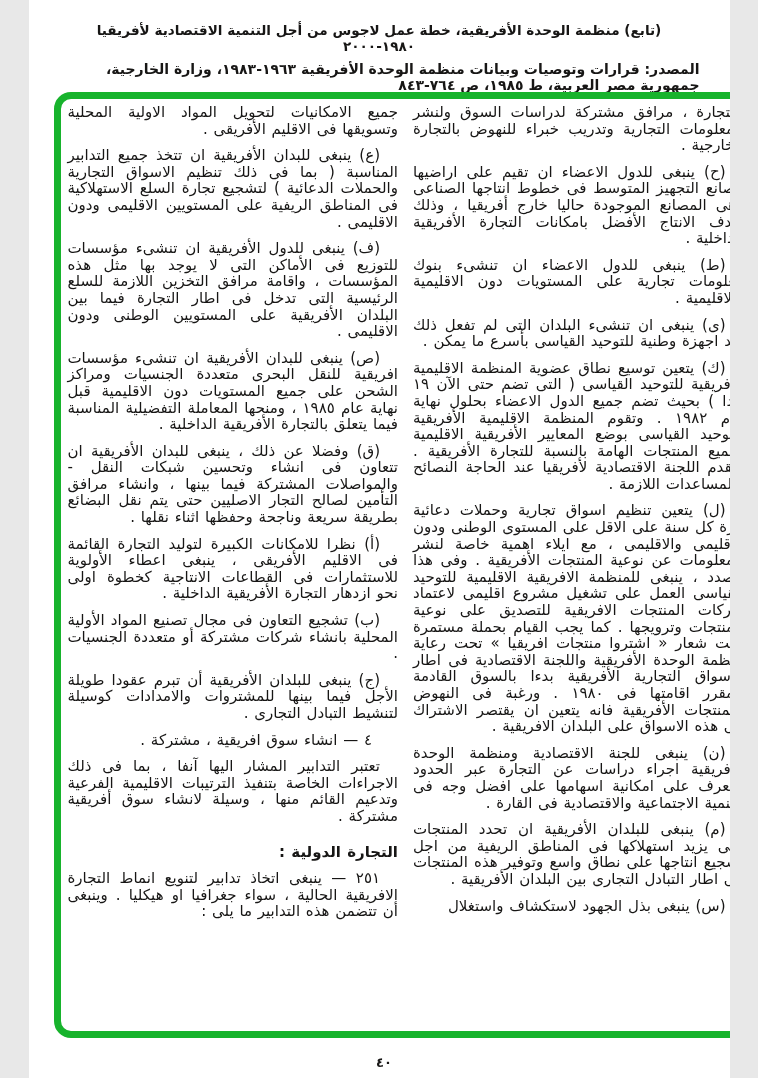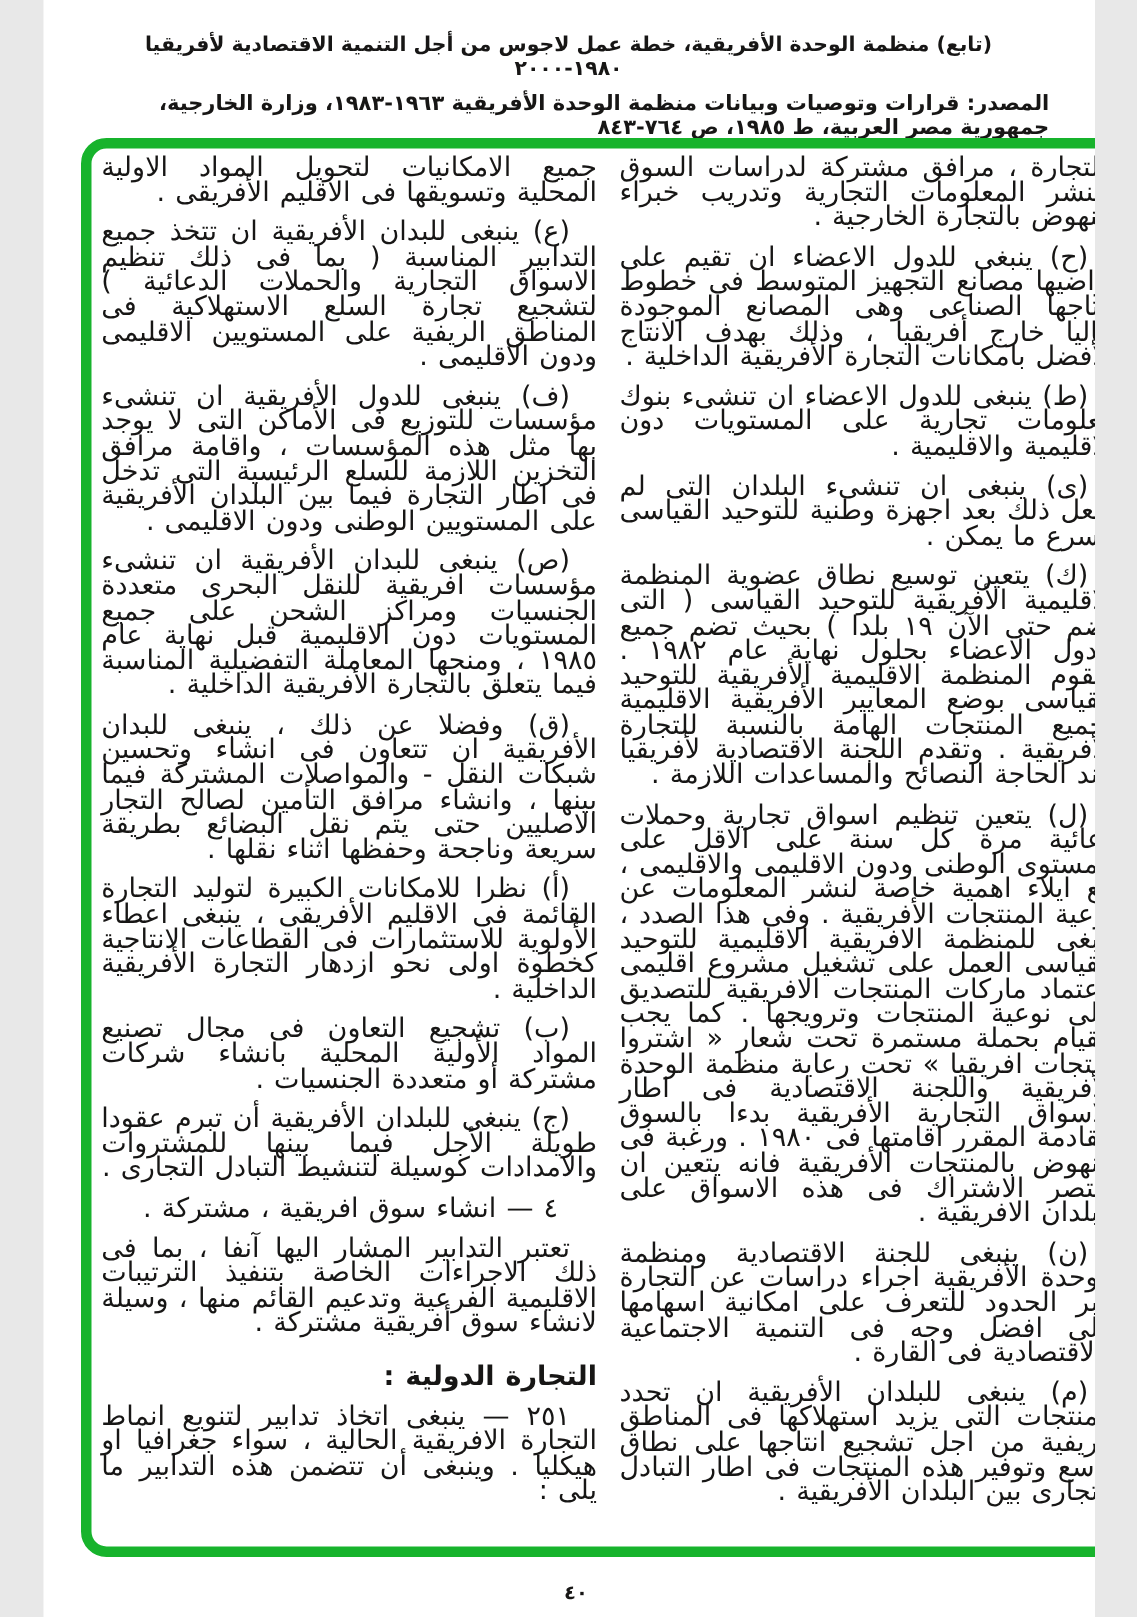--- a/index.html
+++ b/index.html
@@ -15,21 +15,21 @@
   .hdr-title { font-size:13.6px; font-weight:bold; letter-spacing:0; }
   .hdr-src { margin-top:7px; font-size:14px; font-weight:bold; text-align:right; }
   .frame {
     position:absolute; left:25px; top:92px; width:704px; height:946px;
     border:7px solid var(--green); border-radius:17px;
     padding:5px 7px 4px 7px; overflow:hidden;
   }
   .cols { display:flex; gap:15px; height:100%; }
   .col { flex:1 1 0; }
   .col p {
-    font-size:18px; line-height:16.6px; margin-bottom:10px;
+    font-size:15px; line-height:16.6px; margin-bottom:10px;
     text-align:justify; text-align-last:right; word-spacing:1px;
   }
   .pi { text-indent:18px; }          
   .hang { padding-right:44px; text-indent:-44px; } 
   .ind4 { padding-right:26px; }      
   .hd { font-weight:bold; font-size:13px; margin-top:19px; }
   .pgnum {
     position:absolute; bottom:8px; left:10px; right:0;
     text-align:center; font-size:13px; font-weight:bold;
   }
@@ -49,20 +49,21 @@
 
       <div class="col">
         <p>بالتجارة ، مرافق مشتركة لدراسات السوق ولنشر المعلومات التجارية وتدريب خبراء للنهوض بالتجارة الخارجية .</p>
         <p class="pi">(ح) ينبغى للدول الاعضاء ان تقيم على اراضيها مصانع التجهيز المتوسط فى خطوط انتاجها الصناعى وهى المصانع الموجودة حاليا خارج أفريقيا ، وذلك بهدف الانتاج الأفضل بامكانات التجارة الأفريقية الداخلية .</p>
         <p class="pi">(ط) ينبغى للدول الاعضاء ان تنشىء بنوك معلومات تجارية على المستويات دون الاقليمية والاقليمية .</p>
         <p class="pi">(ى) ينبغى ان تنشىء البلدان التى لم تفعل ذلك بعد اجهزة وطنية للتوحيد القياسى بأسرع ما يمكن .</p>
         <p class="pi">(ك) يتعين توسيع نطاق عضوية المنظمة الاقليمية الأفريقية للتوحيد القياسى ( التى تضم حتى الآن ١٩ بلدا ) بحيث تضم جميع الدول الاعضاء بحلول نهاية عام ١٩٨٢ . وتقوم المنظمة الاقليمية الأفريقية للتوحيد القياسى بوضع المعايير الأفريقية الاقليمية لجميع المنتجات الهامة بالنسبة للتجارة الأفريقية . وتقدم اللجنة الاقتصادية لأفريقيا عند الحاجة النصائح والمساعدات اللازمة .</p>
         <p class="pi">(ل) يتعين تنظيم اسواق تجارية وحملات دعائية مرة كل سنة على الاقل على المستوى الوطنى ودون الاقليمى والاقليمى ، مع ايلاء اهمية خاصة لنشر المعلومات عن نوعية المنتجات الأفريقية . وفى هذا الصدد ، ينبغى للمنظمة الافريقية الاقليمية للتوحيد القياسى العمل على تشغيل مشروع اقليمى لاعتماد ماركات المنتجات الافريقية للتصديق على نوعية المنتجات وترويجها . كما يجب القيام بحملة مستمرة تحت شعار « اشتروا منتجات افريقيا » تحت رعاية منظمة الوحدة الأفريقية واللجنة الاقتصادية فى اطار الاسواق التجارية الأفريقية بدءا بالسوق القادمة المقرر اقامتها فى ١٩٨٠ . ورغبة فى النهوض بالمنتجات الأفريقية فانه يتعين ان يقتصر الاشتراك فى هذه الاسواق على البلدان الافريقية .</p>
         <p class="pi">(ن) ينبغى للجنة الاقتصادية ومنظمة الوحدة الأفريقية اجراء دراسات عن التجارة عبر الحدود للتعرف على امكانية اسهامها على افضل وجه فى التنمية الاجتماعية والاقتصادية فى القارة .</p>
         <p class="pi">(م) ينبغى للبلدان الأفريقية ان تحدد المنتجات التى يزيد استهلاكها فى المناطق الريفية من اجل تشجيع انتاجها على نطاق واسع وتوفير هذه المنتجات فى اطار التبادل التجارى بين البلدان الأفريقية .</p>
+        <p class="pi">(س) ينبغى بذل الجهود لاستكشاف واستغلال</p>
       </div>
 
       <div class="col">
         <p>جميع الامكانيات لتحويل المواد الاولية المحلية وتسويقها فى الاقليم الأفريقى .</p>
         <p class="pi">(ع) ينبغى للبدان الأفريقية ان تتخذ جميع التدابير المناسبة ( بما فى ذلك تنظيم الاسواق التجارية والحملات الدعائية ) لتشجيع تجارة السلع الاستهلاكية فى المناطق الريفية على المستويين الاقليمى ودون الاقليمى .</p>
         <p class="pi">(ف) ينبغى للدول الأفريقية ان تنشىء مؤسسات للتوزيع فى الأماكن التى لا يوجد بها مثل هذه المؤسسات ، واقامة مرافق التخزين اللازمة للسلع الرئيسية التى تدخل فى اطار التجارة فيما بين البلدان الأفريقية على المستويين الوطنى ودون الاقليمى .</p>
         <p class="pi">(ص) ينبغى للبدان الأفريقية ان تنشىء مؤسسات افريقية للنقل البحرى متعددة الجنسيات ومراكز الشحن على جميع المستويات دون الاقليمية قبل نهاية عام ١٩٨٥ ، ومنحها المعاملة التفضيلية المناسبة فيما يتعلق بالتجارة الأفريقية الداخلية .</p>
         <p class="pi">(ق) وفضلا عن ذلك ، ينبغى للبدان الأفريقية ان تتعاون فى انشاء وتحسين شبكات النقل - والمواصلات المشتركة فيما بينها ، وانشاء مرافق التأمين لصالح التجار الاصليين حتى يتم نقل البضائع بطريقة سريعة وناجحة وحفظها اثناء نقلها .</p>
         <p class="pi">(أ) نظرا للامكانات الكبيرة لتوليد التجارة القائمة فى الاقليم الأفريقى ، ينبغى اعطاء الأولوية للاستثمارات فى القطاعات الانتاجية كخطوة اولى نحو ازدهار التجارة الأفريقية الداخلية .</p>
         <p class="pi">(ب) تشجيع التعاون فى مجال تصنيع المواد الأولية المحلية بانشاء شركات مشتركة أو متعددة الجنسيات .</p>

